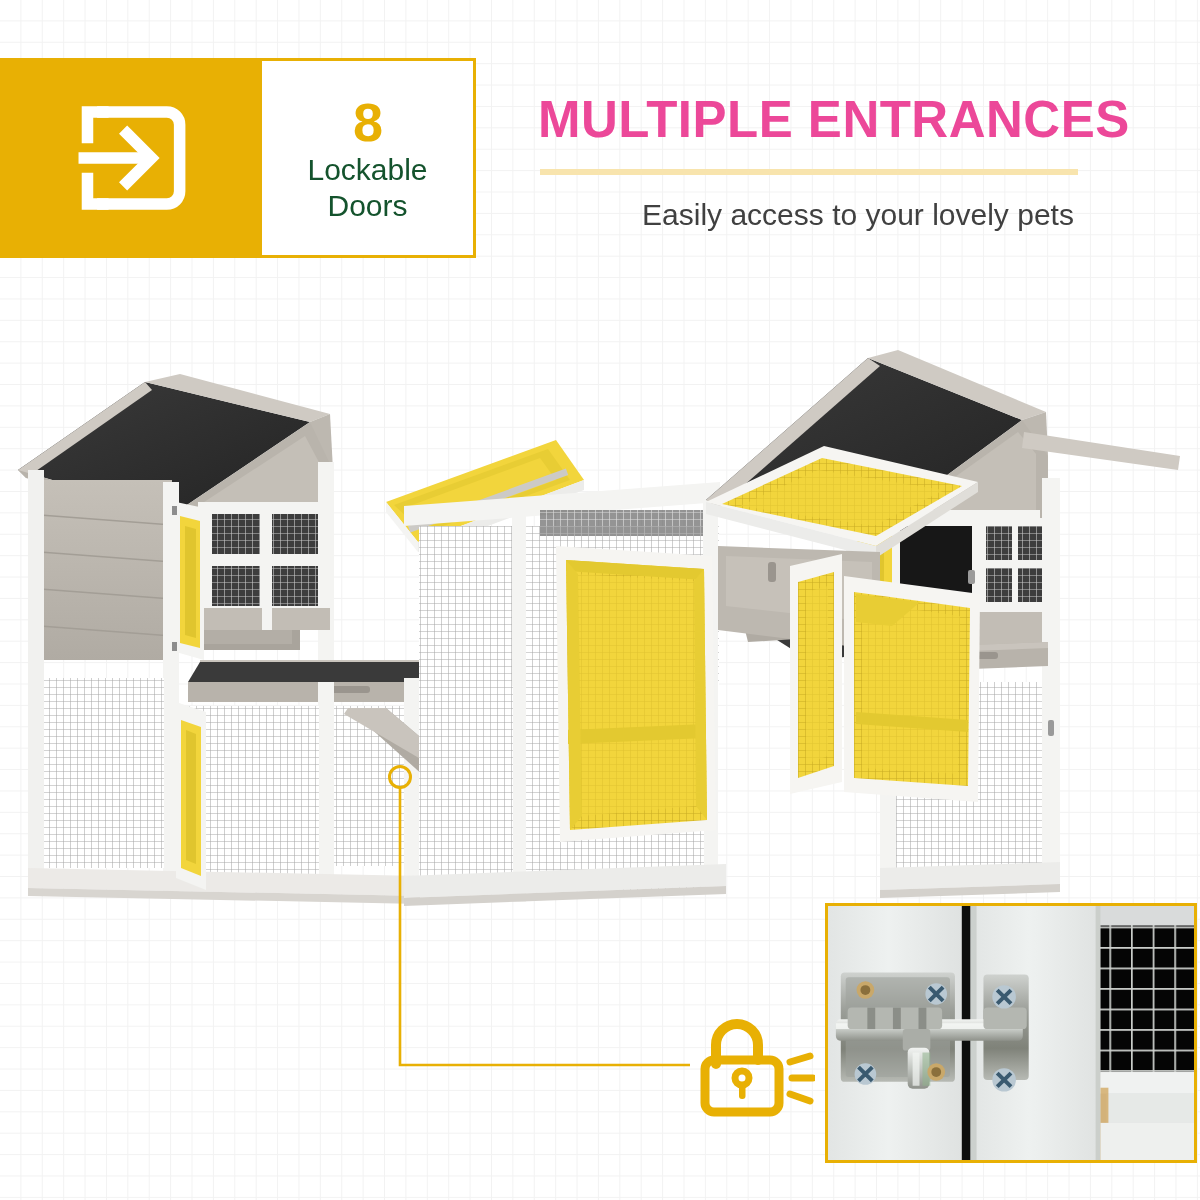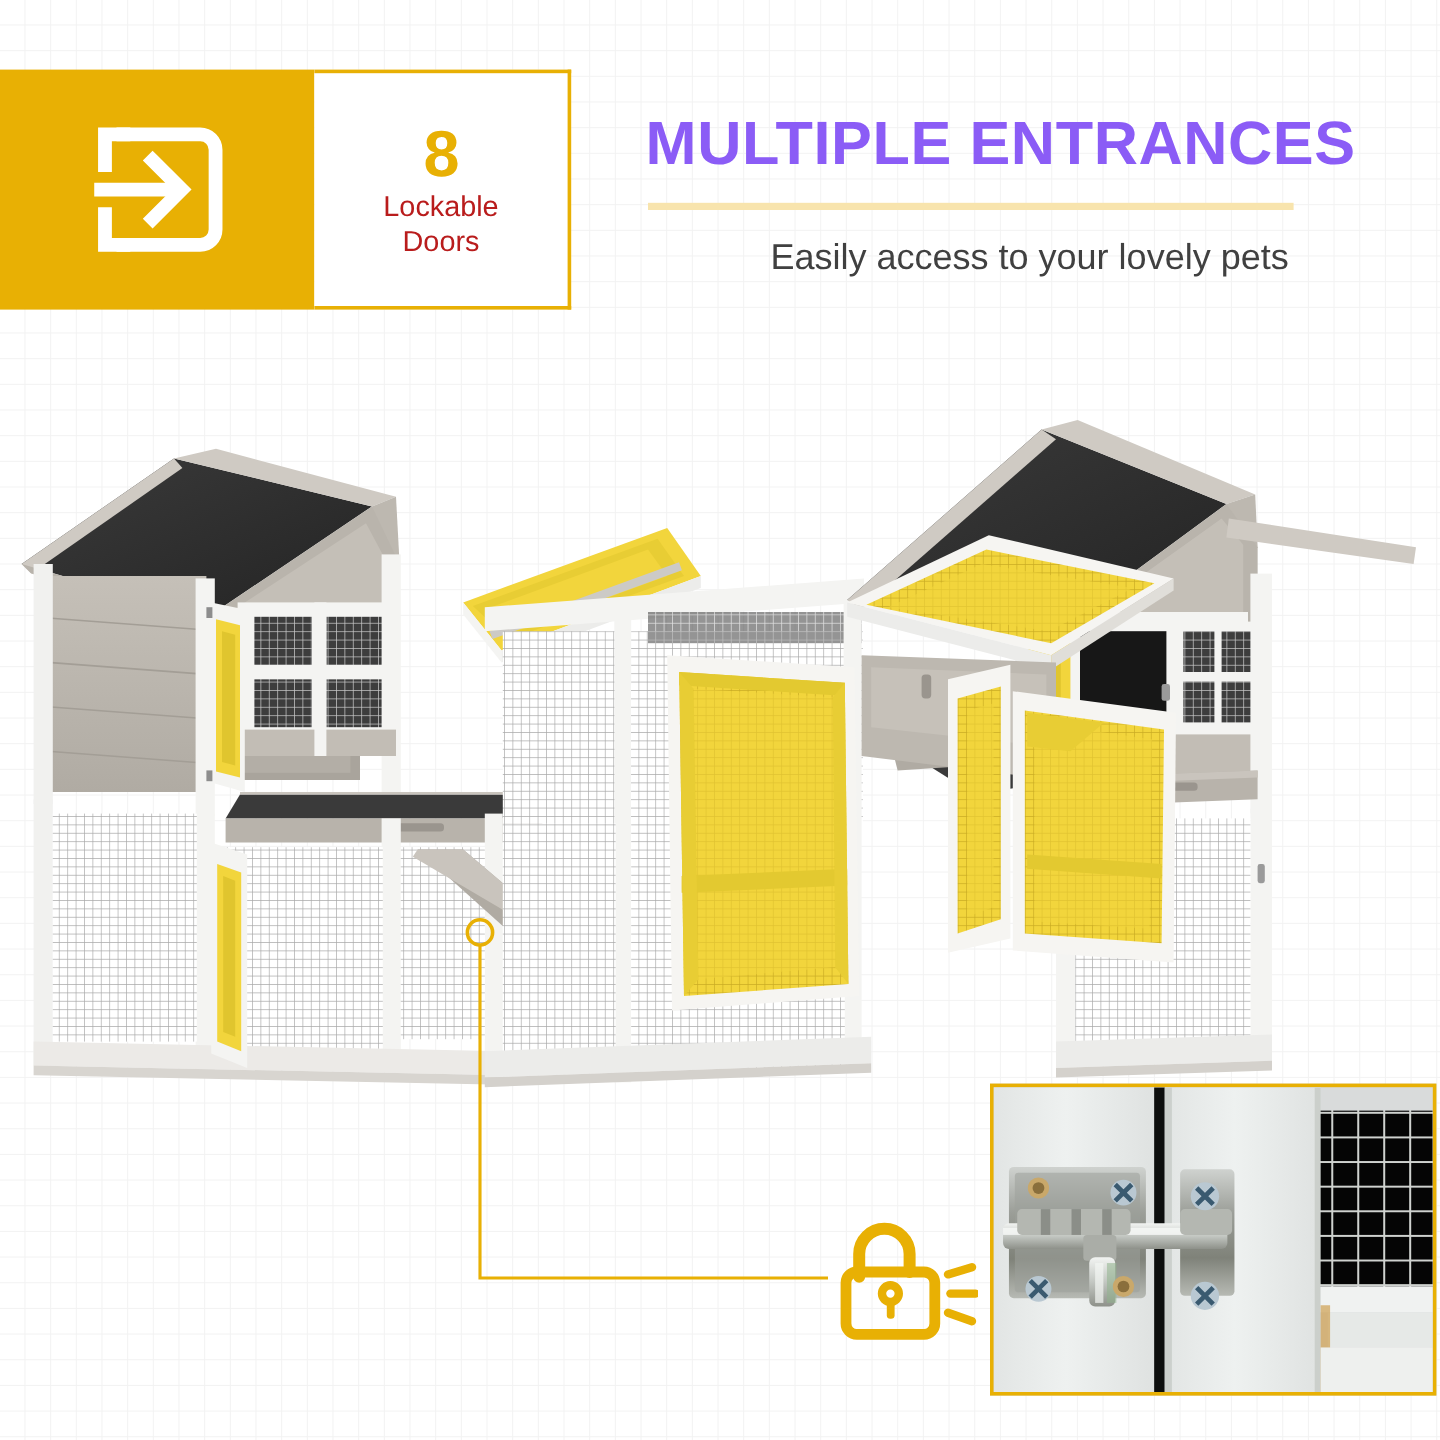--- a/index.html
+++ b/index.html
@@ -37,28 +37,28 @@
     border-left:none;
     display:flex; flex-direction:column;
     align-items:center; justify-content:center;
     padding-top:4px;
   }
   #badge-count {
     font-size:54px; font-weight:bold; color:#e8b004;
     line-height:0.95; letter-spacing:-1px;
   }
   #badge-label {
-    font-size:24px; color:#b91c1c; font-weight:300;
+    font-size:30px; color:#14532d; font-weight:300;
     line-height:1.18; text-align:center; margin-top:4px;
   }
 
   
   #header { position:absolute; left:538px; top:92px; width:640px; z-index:6; }
   #header-title {
-    font-size:51px; font-weight:bold; color:#8b5cf6;
+    font-size:51px; font-weight:bold; color:#ec4899;
     letter-spacing:0.5px; line-height:1.1; white-space:nowrap;
   }
   #header-divider {
     margin-top:21px; margin-left:2px;
     width:538px; height:6px; background:#f8e4ad;
   }
   #header-subtitle {
     margin-top:22px; text-align:center;
     font-size:30px; font-weight:300; color:#404040;
     line-height:1.2; white-space:nowrap;

